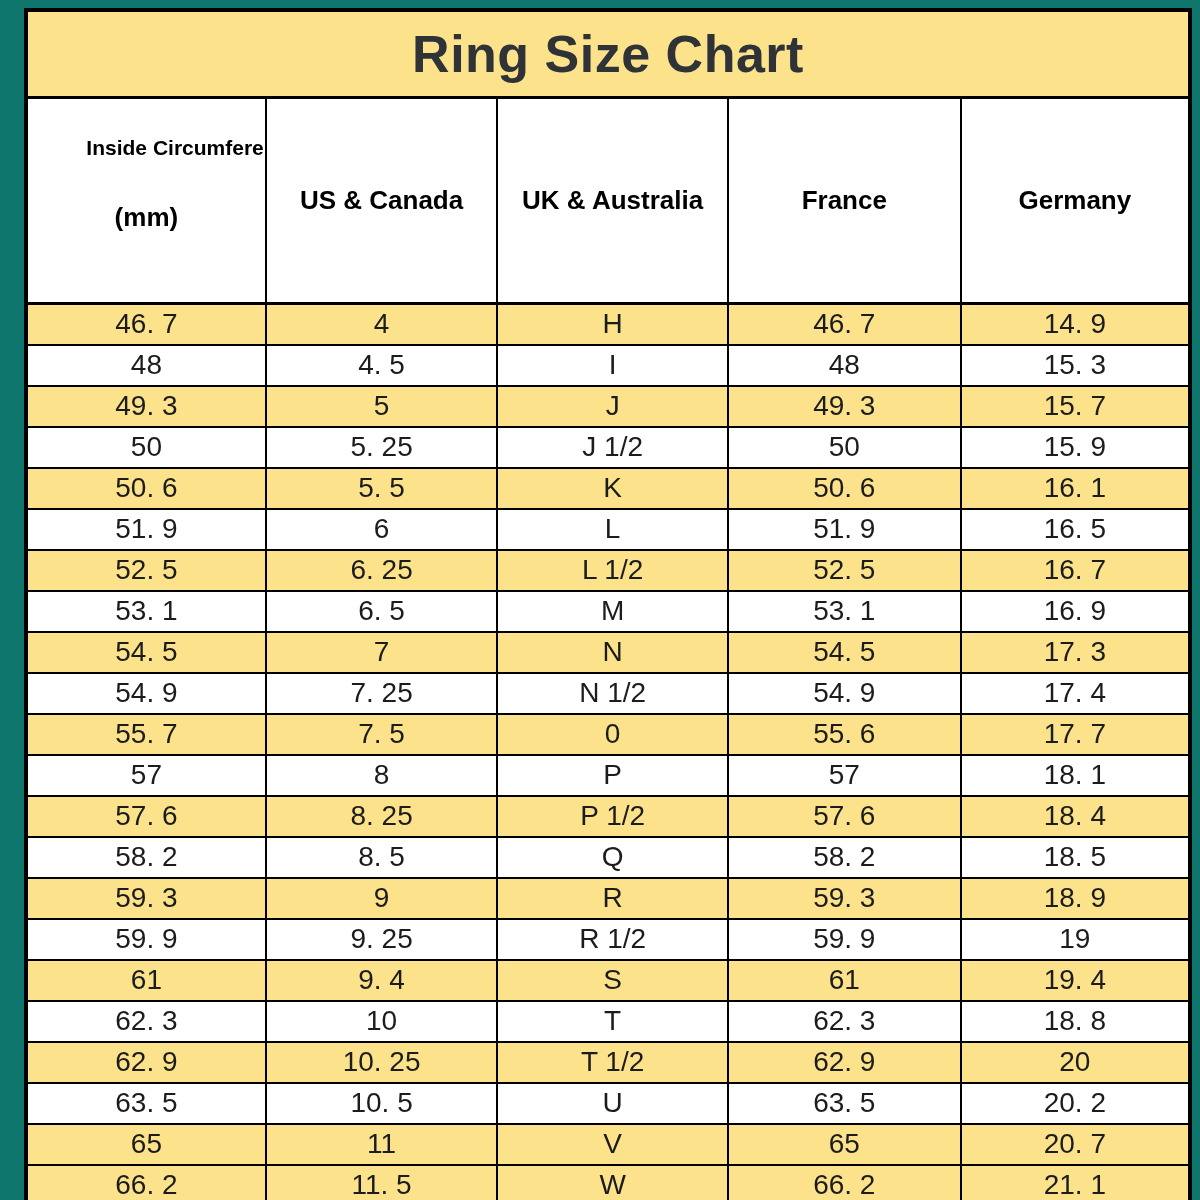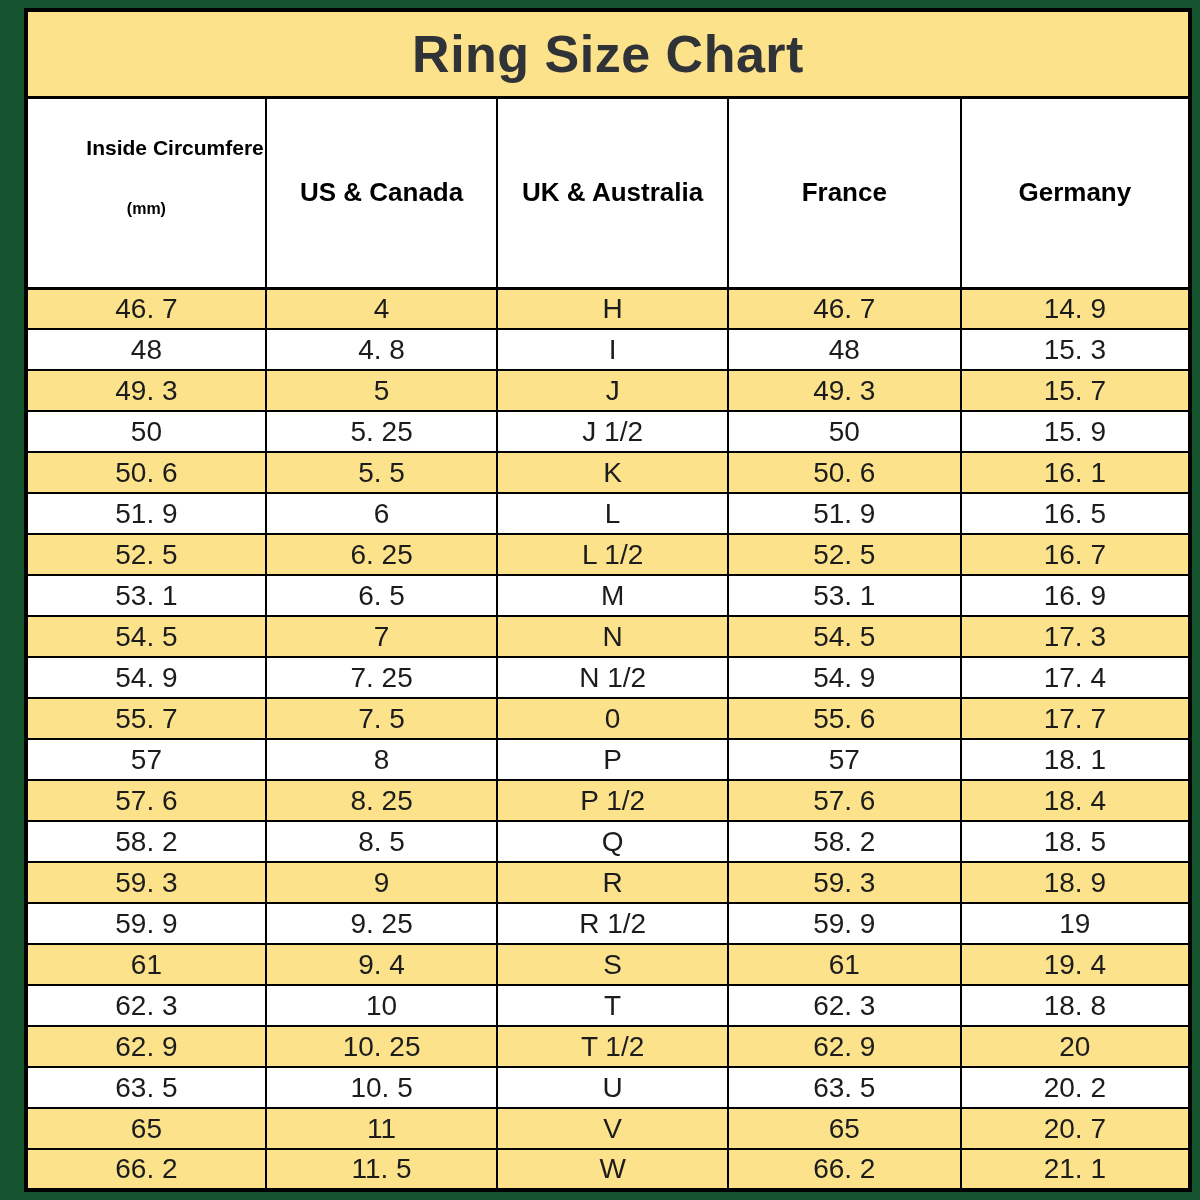--- a/index.html
+++ b/index.html
@@ -6,21 +6,21 @@
     margin: 0;
     padding: 0;
     background: #ffffff;
     font-family: "Liberation Sans", sans-serif;
   }
   .page {
     width: 1200px;
     height: 1200px;
     box-sizing: border-box;
     padding: 8px 8px 9px 24px;
-    background: #14532d;
+    background: #0f766e;
   }
   table.ring-chart {
     width: 100%;
     height: 100%;
     border-collapse: collapse;
     table-layout: fixed;
     border: 4px solid var(--border, #000);
   }
   col.c1 { width: 20.6%; }
   col.c2 { width: 19.9%; }
@@ -52,21 +52,21 @@
     font-size: 26px;
     font-weight: bold;
     color: #000000;
   }
   tr.header-row th.first-col {
     font-size: 21px;
     line-height: 1.55;
   }
   tr.header-row th.first-col .subline {
     display: block;
-    font-size: 16px;
+    font-size: 26px;
   }
   tbody td {
     font-size: 28px;
     font-weight: 500;
     color: var(--cell-ink, #1C1C1C);
   }
   tbody tr { height: 41px; }
   tbody tr.row-yellow td { background: var(--yellow, #FBE28B); }
   tbody tr.row-white  td { background: #ffffff; }
 </style>
@@ -100,21 +100,21 @@
     <tbody>
         <tr class="row-yellow">
           <td>46. 7</td>
           <td>4</td>
           <td>H</td>
           <td>46. 7</td>
           <td>14. 9</td>
         </tr>
         <tr class="row-white">
           <td>48</td>
-          <td>4. 8</td>
+          <td>4. 5</td>
           <td>I</td>
           <td>48</td>
           <td>15. 3</td>
         </tr>
         <tr class="row-yellow">
           <td>49. 3</td>
           <td>5</td>
           <td>J</td>
           <td>49. 3</td>
           <td>15. 7</td>

